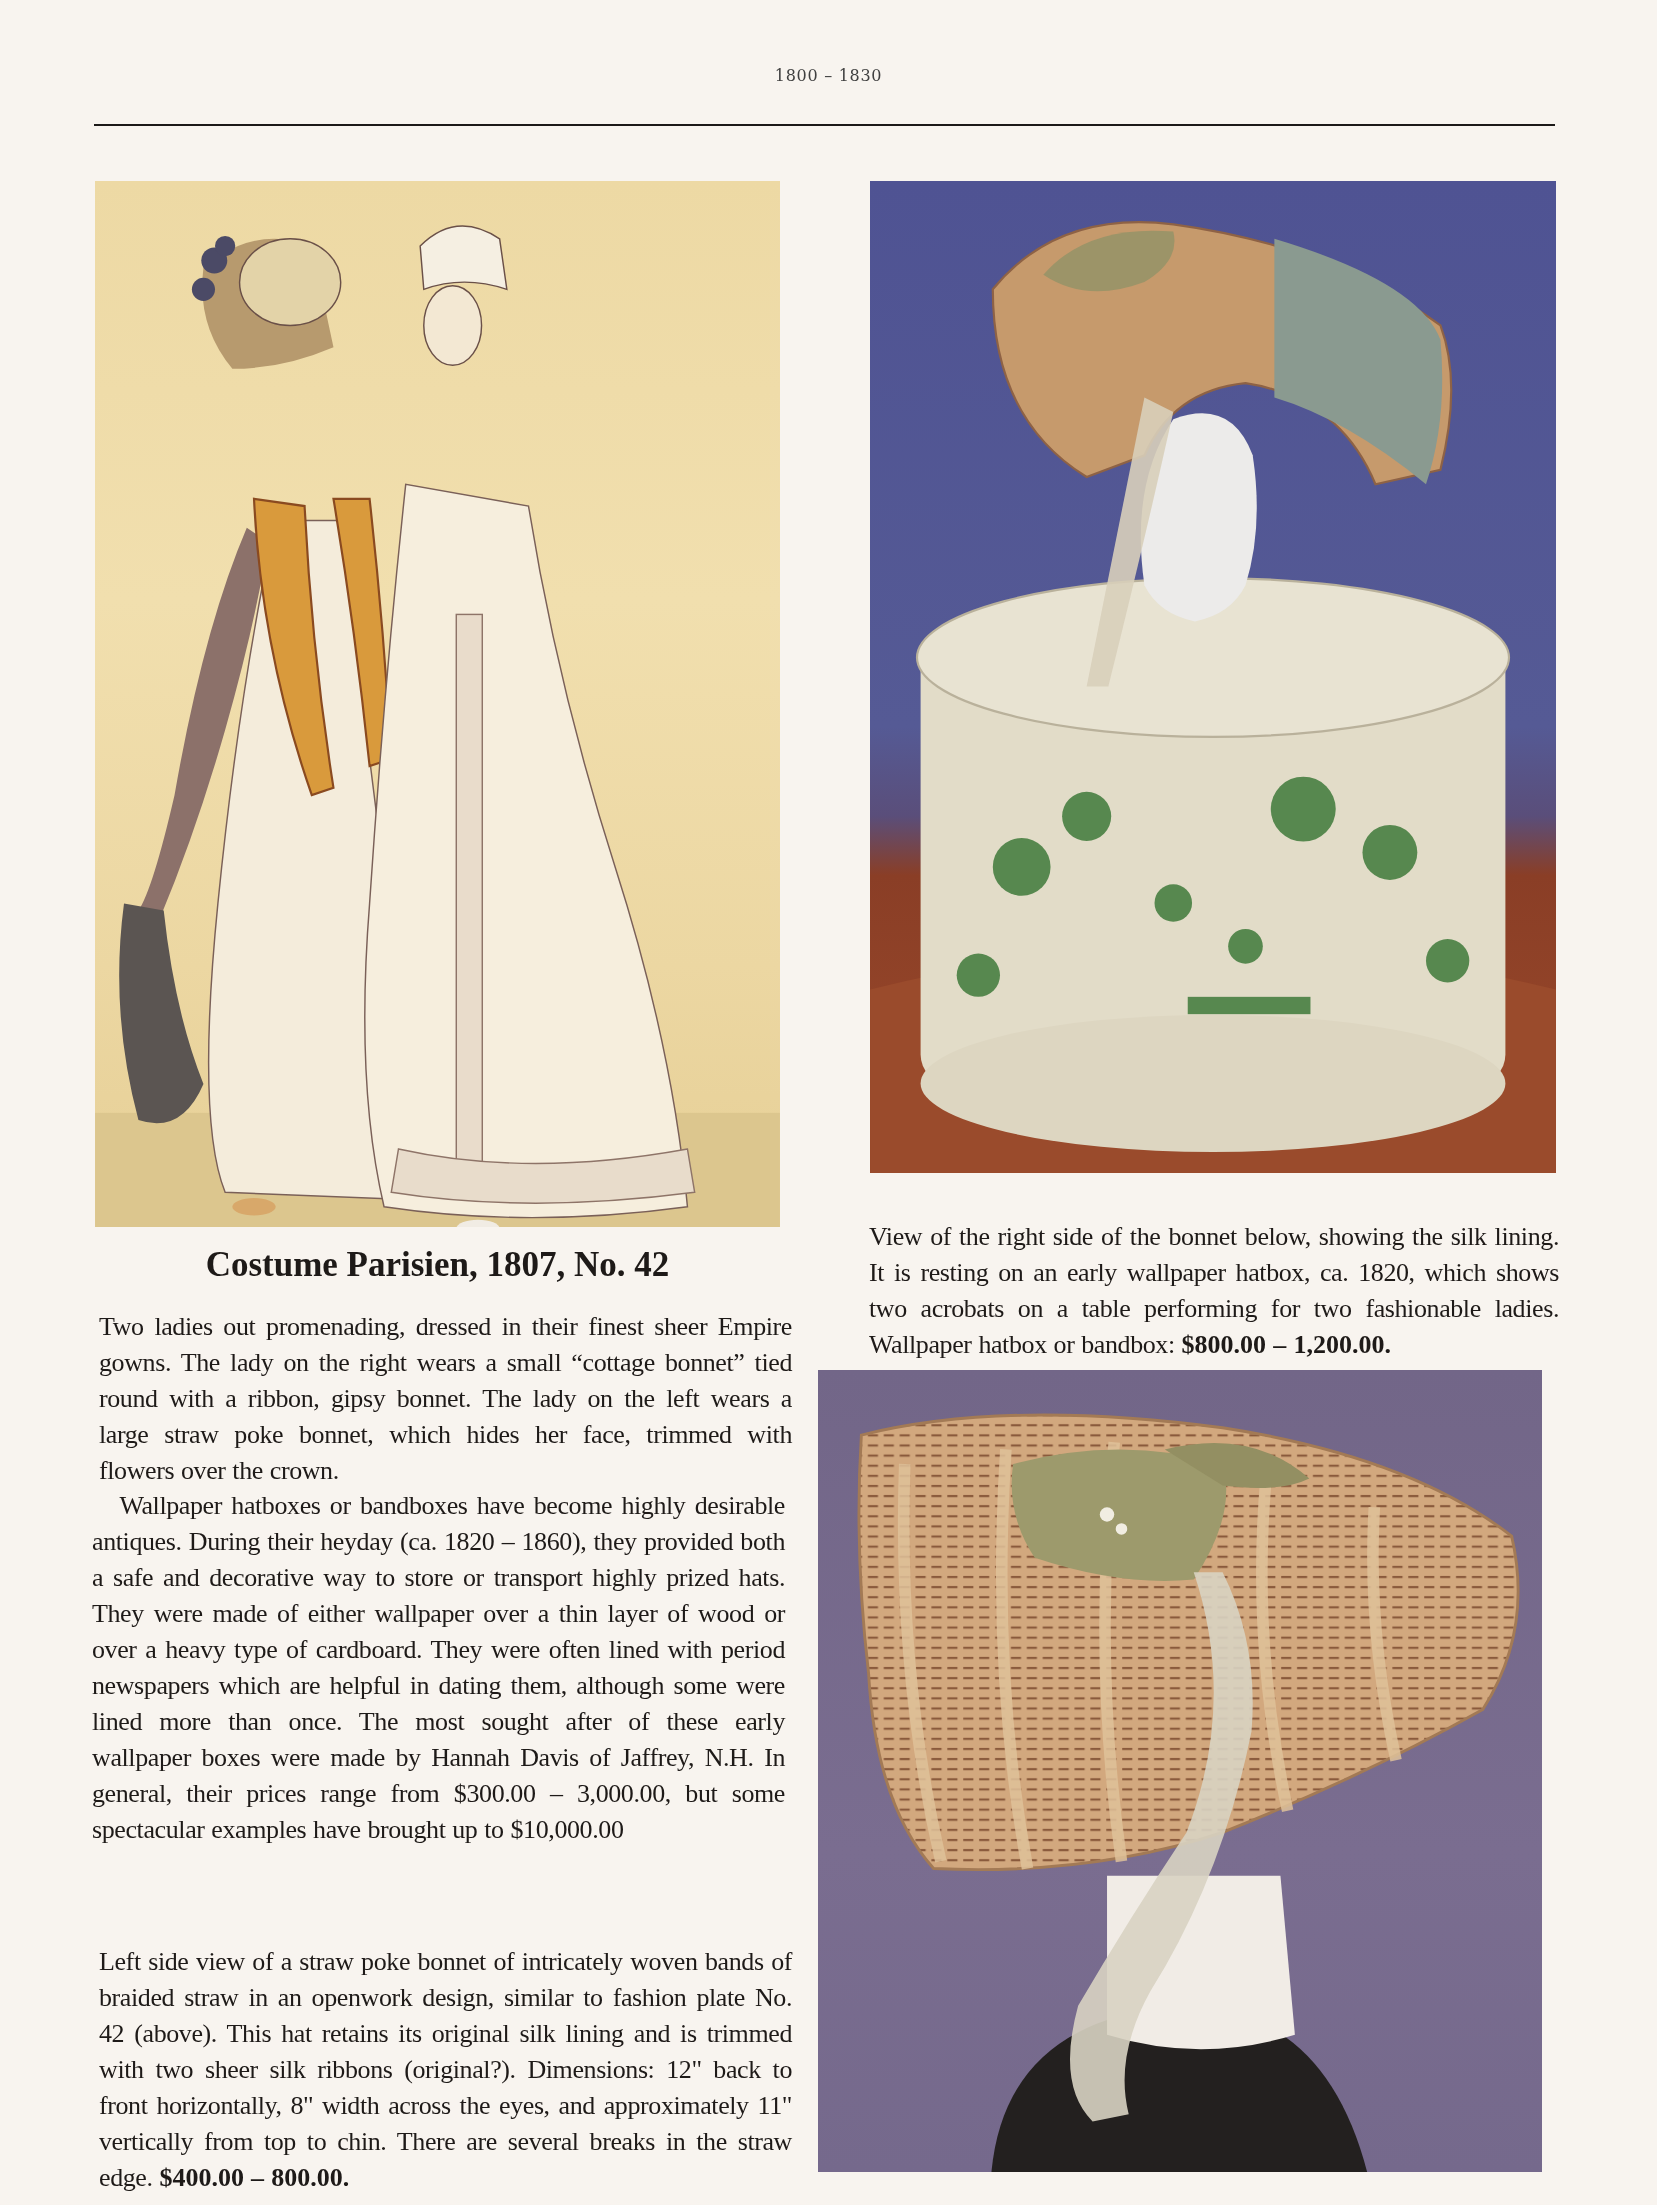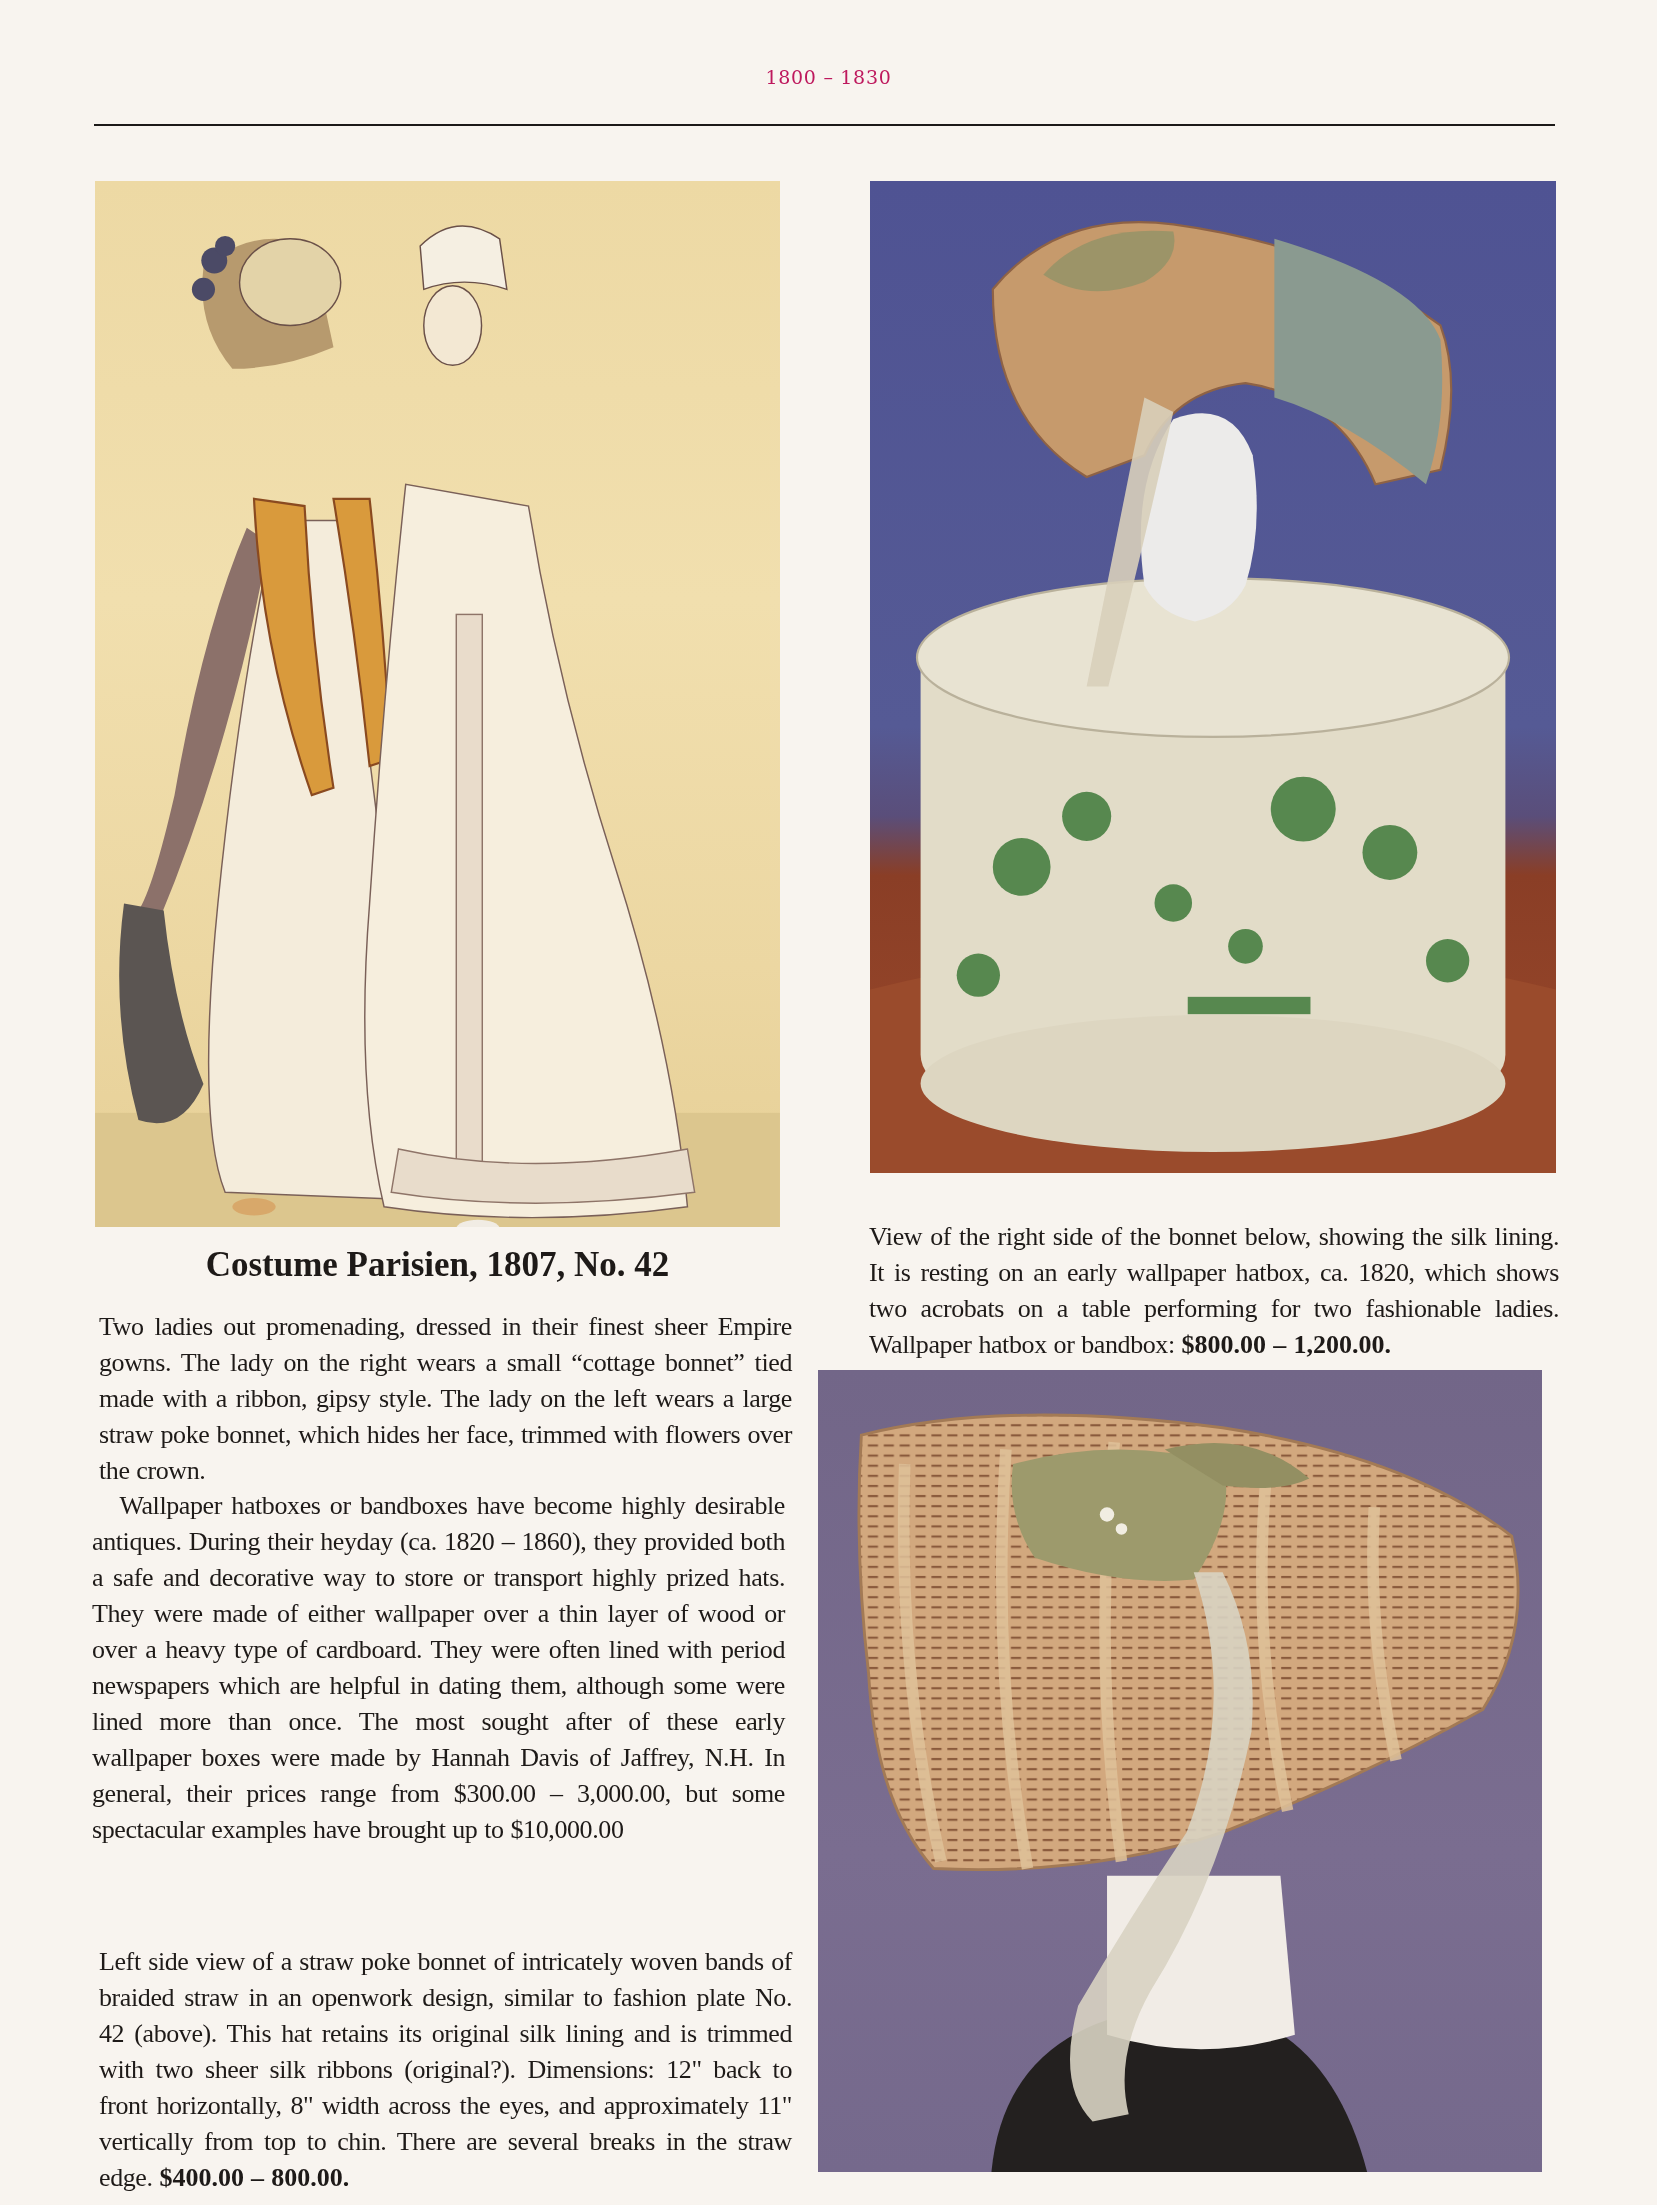--- a/index.html
+++ b/index.html
@@ -4,21 +4,21 @@
 <style>
   html, body { margin: 0; padding: 0; }
   body {
     width: 1657px; height: 2205px; position: relative; overflow: hidden;
     background: #f8f4ef;
     font-family: "Liberation Serif", "DejaVu Serif", serif;
     color: #1e1a18;
   }
   .running-head {
     position: absolute; left: 0; width: 100%; top: 66px;
-    text-align: center; font-size: 19px; letter-spacing: 0.7px; color: #be185d;
+    text-align: center; font-size: 16px; letter-spacing: 0.7px; color: #404040;
     font-family: "DejaVu Serif", serif; font-weight: 300;
   }
   .rule {
     position: absolute; left: 94px; width: 1461px; top: 124px; height: 2.2px;
     background: #1c1918;
   }
   .figure { position: absolute; overflow: hidden; }
   .fig-plate { left: 95px; top: 181px; width: 685px; height: 1046px;
     background: linear-gradient(180deg, #edd9a4 0%, #f1dfae 40%, #ecd7a2 75%, #e6cf96 100%); }
   .fig-hatbox { left: 870px; top: 181px; width: 686px; height: 992px;
@@ -132,17 +132,17 @@
     <path d="M270 130 Q420 90 560 130 Q580 200 520 290 Q420 300 300 260 Q260 200 270 130 Z" fill="#9d9a6c"></path>
     <path d="M480 110 Q600 80 680 150 Q640 170 560 160 Z" fill="#938f62"></path>
     <circle cx="400" cy="200" r="10" fill="#f1ede2"></circle>
       <circle cx="420" cy="220" r="8" fill="#f1ede2"></circle>
 
     <path d="M520 280 Q580 460 510 640 Q430 760 360 880 Q330 990 380 1040 L430 1030 Q410 950 460 860 Q560 700 600 500 Q610 380 560 280 Z" fill="#d8d3c2" opacity="0.9"></path>
   </svg>
 </div>
 
 <div class="caption-title">Costume Parisien, 1807, No. 42</div>
-<p class="para p1">Two ladies out promenading, dressed in their finest sheer Empire gowns. The lady on the right wears a small “cottage bonnet” tied made with a ribbon, gipsy style. The lady on the left wears a large straw poke bonnet, which hides her face, trimmed with flowers over the crown.</p>
+<p class="para p1">Two ladies out promenading, dressed in their finest sheer Empire gowns. The lady on the right wears a small “cottage bonnet” tied round with a ribbon, gipsy bonnet. The lady on the left wears a large straw poke bonnet, which hides her face, trimmed with flowers over the crown.</p>
 <p class="para p2">Wallpaper hatboxes or bandboxes have become highly desirable antiques. During their heyday (ca. 1820 – 1860), they provided both a safe and decorative way to store or transport highly prized hats. They were made of either wallpaper over a thin layer of wood or over a heavy type of cardboard. They were often lined with period newspapers which are helpful in dating them, although some were lined more than once. The most sought after of these early wallpaper boxes were made by Hannah Davis of Jaffrey, N.H. In general, their prices range from $300.00 – 3,000.00, but some spectacular examples have brought up to $10,000.00</p>
 <p class="para p3"><span>Left side view of a straw poke bonnet of intricately woven bands of braided straw in an openwork design, similar to fashion plate No. 42 (above). This hat retains its original silk lining and is trimmed with two sheer silk ribbons (original?). Dimensions: 12" back to front horizontally, 8" width across the eyes, and approximately 11" vertically from top to chin. There are several breaks in the straw edge.</span> <span class="price">$400.00 – 800.00.</span></p>
 <p class="para p4"><span>View of the right side of the bonnet below, showing the silk lining. It is resting on an early wallpaper hatbox, ca. 1820, which shows two acrobats on a table performing for two fashionable ladies. Wallpaper hatbox or bandbox:</span> <span class="price">$800.00 – 1,200.00.</span></p>
 
 
 </body></html>

